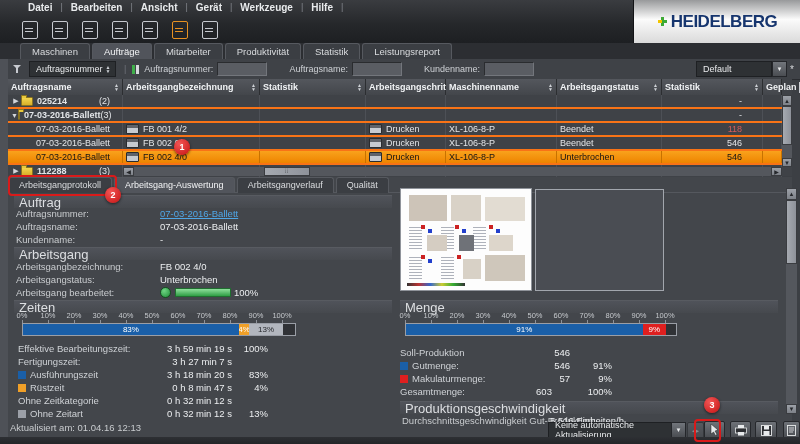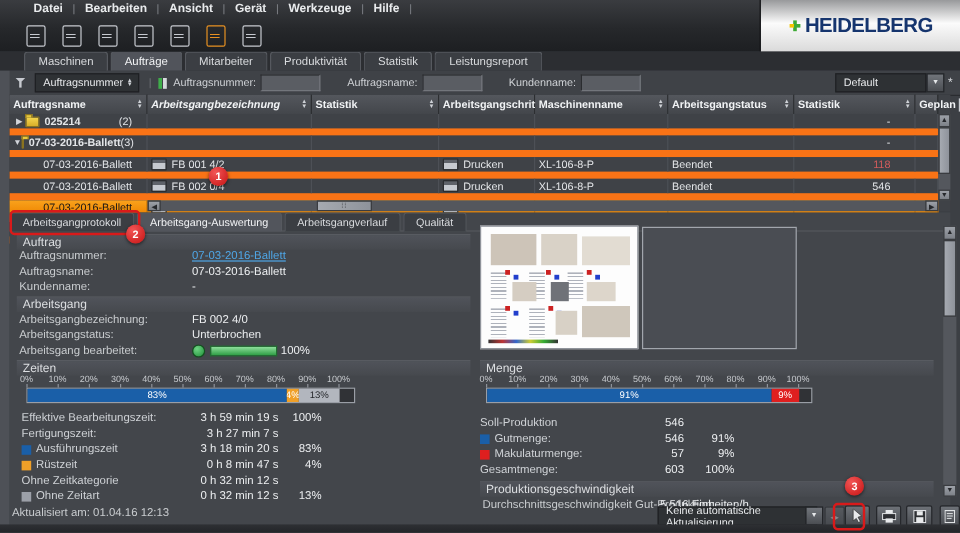--- a/index.html
+++ b/index.html
@@ -55,21 +55,21 @@
   .star{color:#d8dadd;margin:0 6px 0 3px;font-size:10px}
   
   #table{left:8px;top:79px;width:784px;height:97px;background:#3f4247}
   #thead{position:absolute;left:0;top:0;height:16px;display:flex}
   .th{background:linear-gradient(180deg,#54575d,#43464b);border-right:1px solid #2c2e31;color:#f1f3f5;
       font-size:9px;font-weight:bold;display:flex;align-items:center;padding:0 3px;box-sizing:border-box}
   .th .updown{margin-left:auto}
   .gridicon{width:9px;height:9px;margin-left:2px;border:1px solid #caccd1;background:
      repeating-linear-gradient(180deg,transparent 0 2px,#caccd1 2px 3px)}
   #tbody{position:absolute;left:0;top:16px;width:774px}
-  .trow{display:flex;height:12px;background:#3f4247;border-bottom:6px solid #f97316;font-size:9px;color:#e3e5e8}
+  .trow{display:flex;height:12px;background:#3f4247;border-bottom:2px solid #f97316;font-size:9px;color:#e3e5e8}
   .trow .td{display:flex;align-items:center;border-right:1px solid #4d5056;box-sizing:border-box;
             padding:0 3px;overflow:hidden;white-space:nowrap}
   .trow.selected{background:linear-gradient(180deg,#f9a21c,#ee8400);color:#151515}
   .trow.selected .td{border-right-color:#c77200}
   .gname{font-weight:bold}
   .count{margin-left:auto;margin-right:9px}
   .arrow{font-size:7px;color:#d2d5da;width:10px;text-align:center}
   .childname{padding-left:25px}
   .folder{width:10px;height:7px;background:linear-gradient(#f4d54e,#d8af29);border:1px solid #8a7320;
           border-radius:1px;position:relative;margin-right:4px;margin-top:1px}
@@ -86,21 +86,21 @@
   #tvscroll{position:absolute;left:774px;top:16px;width:10px;height:72px;background:#54575d}
   #thscroll{position:absolute;left:115px;top:88px;width:659px;height:9px;background:#54575d;display:flex}
   .grip{font-size:6px;color:#4a4d52;letter-spacing:1px;display:flex;align-items:center;justify-content:center}
   
   #detail{left:8px;top:177px;width:784px;height:267px;background:#43464b}
   #dtabs{position:absolute;left:0;top:0;height:16px;display:flex;gap:2px;width:100%;
          border-bottom:1px solid #55585e;box-sizing:border-box}
   .dtab{height:15px;line-height:15px;padding:0 10px;font-size:9px;color:#d9dbde;background:#3b3e43;
         border:1px solid #56595f;border-bottom:none;border-radius:3px 3px 0 0}
   .dtab.active{background:#52555c;color:#f2f3f5}
-  .sect{position:absolute;height:13px;line-height:13px;font-size:10px;color:#dddfe2;padding-left:5px;
+  .sect{position:absolute;height:13px;line-height:13px;font-size:13px;color:#dddfe2;padding-left:5px;
         background:linear-gradient(180deg,#50535a,#46494e);border-top:1px solid #585b61;box-sizing:border-box}
   .frow{position:absolute;font-size:9.5px;color:#c9cccf;height:11px;line-height:11px}
   .fval{position:absolute;font-size:9.5px;color:#eceef0;height:11px;line-height:11px}
   a.joblink{color:#4fa6e6;text-decoration:underline}
   .okball{position:absolute;width:9px;height:9px;border-radius:50%;border:1px solid #14501f;
           background:radial-gradient(circle at 35% 30%,#6fd584,#1f8f38)}
   .okbar{position:absolute;width:54px;height:7px;border:1px solid #1f6e2f;
          background:linear-gradient(180deg,#8fdf9c,#2f9e45)}
   
   .scale-label{position:absolute;transform:translateX(-50%);font-size:7.5px;color:#c6c9cd}
@@ -209,21 +209,21 @@
 
 <div class="abs" id="table">
   <div id="thead">
       <div class="th" style="width: 115px;">
         <span>Auftragsname</span>
         <span class="updown">
           <span>▲</span>
           <span>▼</span>
         </span>
       </div>
-      <div class="th" style="width: 137px; font-style: italic;">
+      <div class="th" style="width: 137px;">
         <span>Arbeitsgangbezeichnung</span>
         <span class="updown">
           <span>▲</span>
           <span>▼</span>
         </span>
       </div>
       <div class="th" style="width: 106px;">
         <span>Statistik</span>
         <span class="updown">
           <span>▲</span>
@@ -520,21 +520,21 @@
         <span class="statpct" style="width: 42px;">91%</span>
       </div>
       <div class="statrow" style="left: 392px; top: 196px; width: 212px;">
         <span class="swatch" style="background: rgb(223, 31, 31);"></span>
         <span class="statlabel">Makulaturmenge:</span>
         <span class="statval" style="width: 52px;">57</span>
         <span class="statpct" style="width: 42px;">9%</span>
       </div>
       <div class="statrow" style="left: 392px; top: 209px; width: 212px;">
         <span class="statlabel">Gesamtmenge:</span>
-        <span class="statval" style="width: 52px;">603</span>
+        <span class="statval" style="width: 52px; text-align: center;">603</span>
         <span class="statpct" style="width: 42px;">100%</span>
       </div>
     </div>
 
   <div class="sect" style="left:392px;top:224px;width:378px">Produktionsgeschwindigkeit</div>
   <div class="frow" style="left:394px;top:238px">Durchschnittsgeschwindigkeit Gut-Produktion:</div>
   <div class="fval" style="left:542px;top:238px">5.516 Einheiten/h</div>
 
   <div id="updated">Aktualisiert am: 01.04.16 12:13</div>
 

